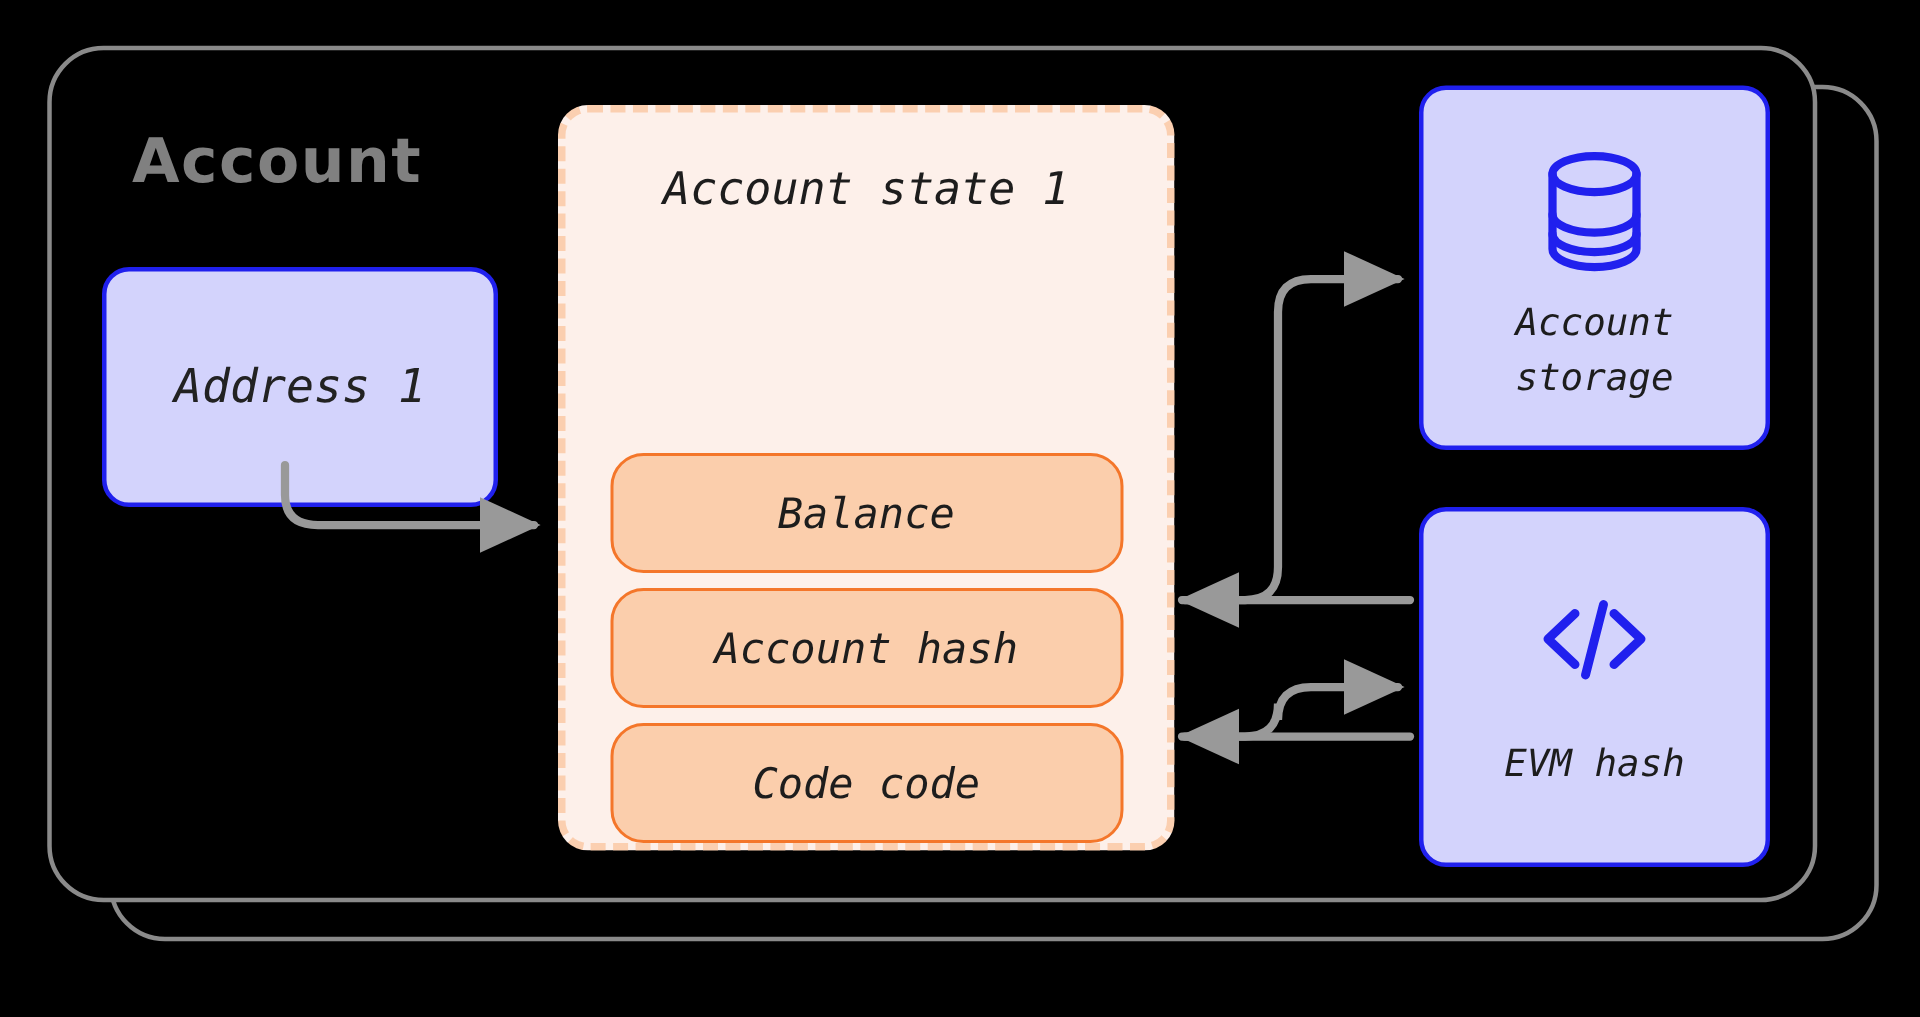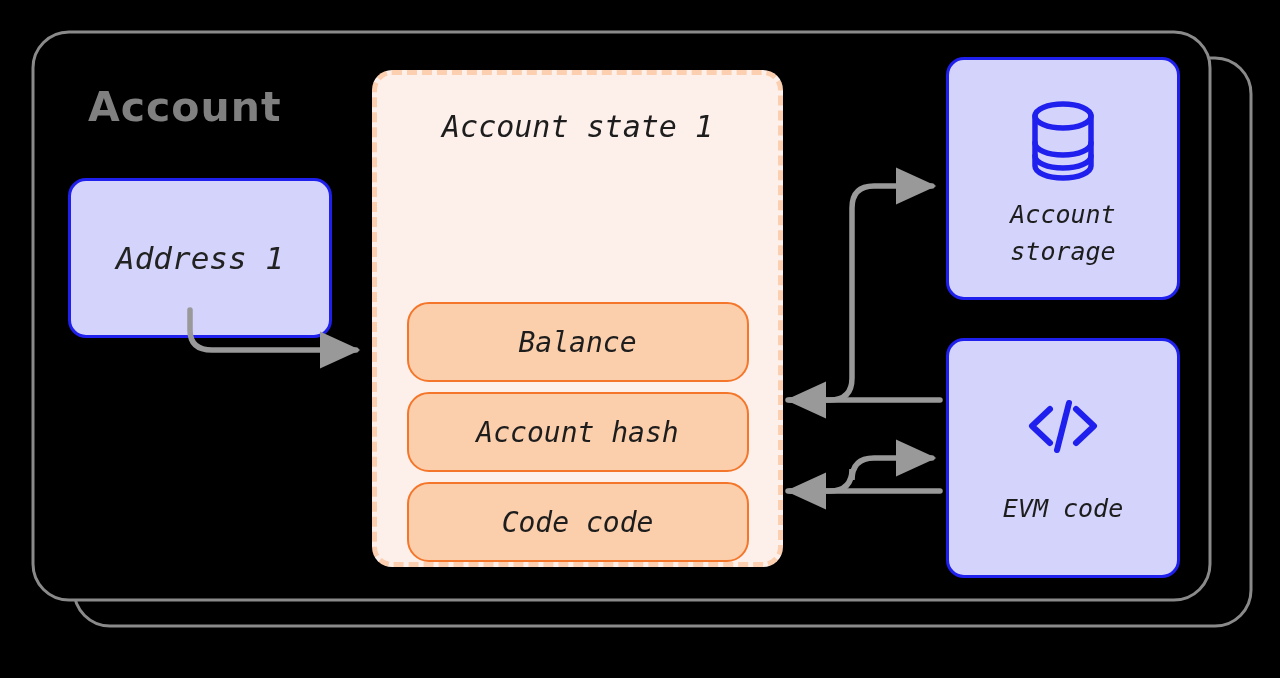--- a/index.html
+++ b/index.html
@@ -114,21 +114,21 @@
   </div>
 
   <div class="node bluebox" id="evm-code">
     <div class="icon">
       <svg width="78" height="62" viewBox="0 0 78 62" fill="none" stroke="#2020EE" stroke-width="6" stroke-linecap="round" stroke-linejoin="round">
         <polyline points="26,14 8,31 26,48"></polyline>
         <polyline points="52,14 70,31 52,48"></polyline>
         <line x1="45" y1="8" x2="33" y2="55"></line>
       </svg>
     </div>
-    <div class="caption">EVM code</div>
+    <div class="caption">EVM hash</div>
   </div>
 
   <svg class="layer l-arrows" viewBox="0 0 1280 678">
     <defs>
       <marker id="ah" markerWidth="8" markerHeight="8" refX="6.6" refY="4" orient="auto" markerUnits="strokeWidth">
         <path d="M0,0.6 L7.4,4 L0,7.4 z" fill="#999999"></path>
       </marker>
     </defs>
 
     <path d="M190,310 L190,330 Q190,350 212,350 L356,350" fill="none" stroke="#999999" stroke-width="5.5" stroke-linecap="round" marker-end="url(#ah)"></path>

